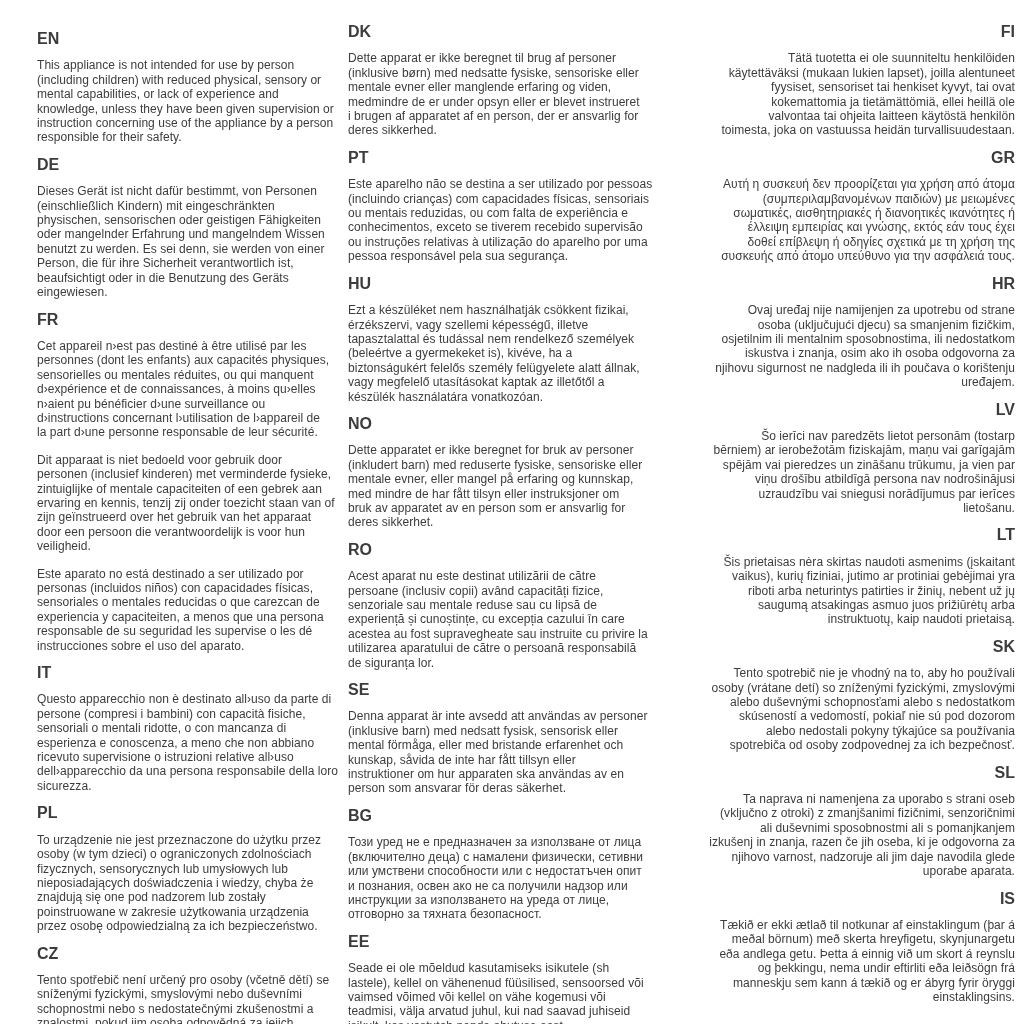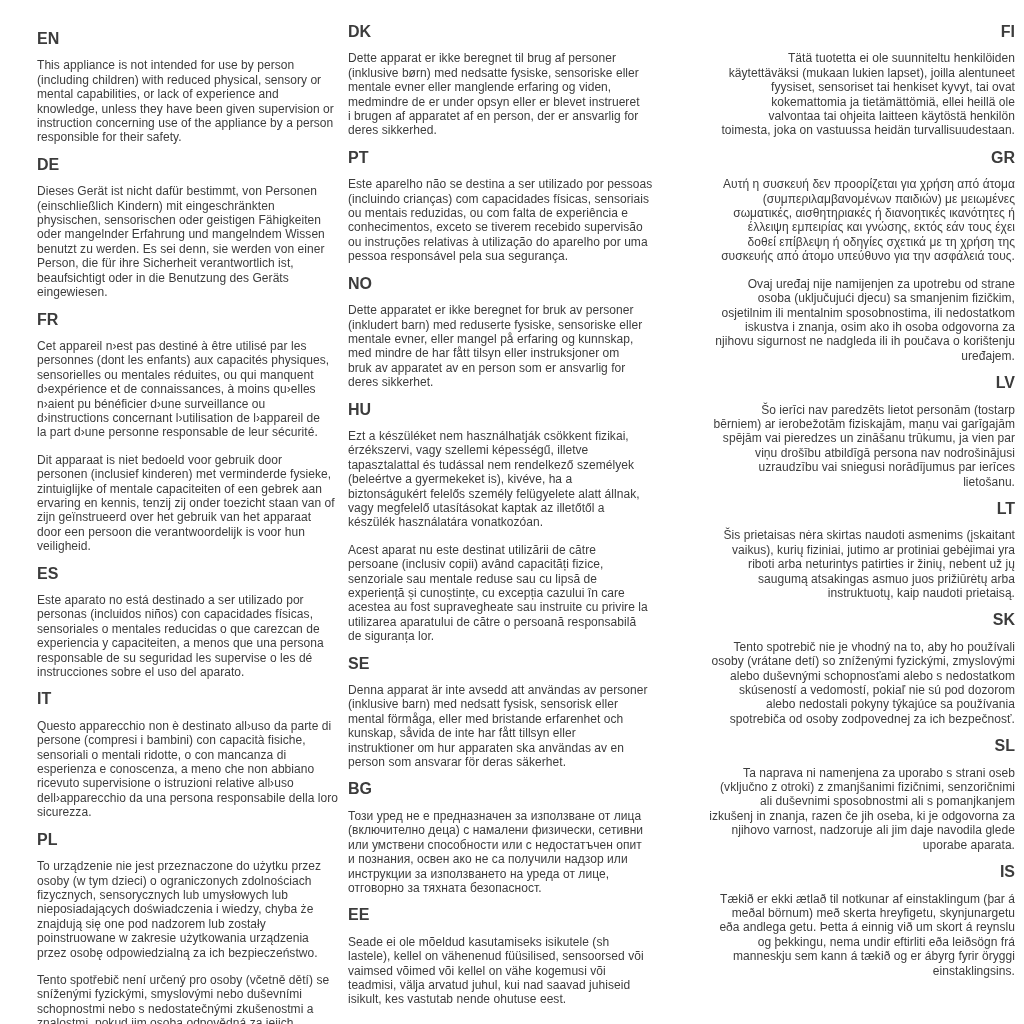--- a/index.html
+++ b/index.html
@@ -84,21 +84,20 @@
       <section class="block">
         <p class="body">Dit apparaat is niet bedoeld voor gebruik door
 personen (inclusief kinderen) met verminderde fysieke,
 zintuiglijke of mentale capaciteiten of een gebrek aan
 ervaring en kennis, tenzij zij onder toezicht staan van of
 zijn geïnstrueerd over het gebruik van het apparaat
 door een persoon die verantwoordelijk is voor hun
 veiligheid.</p>
       </section>
       <section class="block">
-        <h2 class="lang">ES</h2>
         <p class="body">Este aparato no está destinado a ser utilizado por
 personas (incluidos niños) con capacidades físicas,
 sensoriales o mentales reducidas o que carezcan de
 experiencia y capaciteiten, a menos que una persona
 responsable de su seguridad les supervise o les dé
 instrucciones sobre el uso del aparato.</p>
       </section>
       <section class="block">
         <h2 class="lang">IT</h2>
         <p class="body">Questo apparecchio non è destinato all›uso da parte di
@@ -113,20 +112,21 @@
         <h2 class="lang">PL</h2>
         <p class="body">To urządzenie nie jest przeznaczone do użytku przez
 osoby (w tym dzieci) o ograniczonych zdolnościach
 fizycznych, sensorycznych lub umysłowych lub
 nieposiadających doświadczenia i wiedzy, chyba że
 znajdują się one pod nadzorem lub zostały
 poinstruowane w zakresie użytkowania urządzenia
 przez osobę odpowiedzialną za ich bezpieczeństwo.</p>
       </section>
       <section class="block">
+        <h2 class="lang">CZ</h2>
         <p class="body">Tento spotřebič není určený pro osoby (včetně dětí) se
 sníženými fyzickými, smyslovými nebo duševními
 schopnostmi nebo s nedostatečnými zkušenostmi a
 znalostmi, pokud jim osoba odpovědná za jejich
 bezpečnost neposkytla dohled nebo je nepoučila o
 používání spotřebiče.</p>
       </section>
     </div>
   <div class="col col-1">
       <section class="block">
@@ -139,41 +139,42 @@
 deres sikkerhed.</p>
       </section>
       <section class="block">
         <h2 class="lang">PT</h2>
         <p class="body">Este aparelho não se destina a ser utilizado por pessoas
 (incluindo crianças) com capacidades físicas, sensoriais
 ou mentais reduzidas, ou com falta de experiência e
 conhecimentos, exceto se tiverem recebido supervisão
 ou instruções relativas à utilização do aparelho por uma
 pessoa responsável pela sua segurança.</p>
-      </section>
-      <section class="block">
-        <h2 class="lang">NO</h2>
-        <p class="body">Dette apparatet er ikke beregnet for bruk av personer
-(inkludert barn) med reduserte fysiske, sensoriske eller
-mentale evner, eller mangel på erfaring og kunnskap,
-med mindre de har fått tilsyn eller instruksjoner om
-bruk av apparatet av en person som er ansvarlig for
-deres sikkerhet.</p>
       </section>
       <section class="block">
         <h2 class="lang">HU</h2>
         <p class="body">Ezt a készüléket nem használhatják csökkent fizikai,
 érzékszervi, vagy szellemi képességű, illetve
 tapasztalattal és tudással nem rendelkező személyek
 (beleértve a gyermekeket is), kivéve, ha a
 biztonságukért felelős személy felügyelete alatt állnak,
 vagy megfelelő utasításokat kaptak az illetőtől a
 készülék használatára vonatkozóan.</p>
       </section>
       <section class="block">
+        <h2 class="lang">NO</h2>
+        <p class="body">Dette apparatet er ikke beregnet for bruk av personer
+(inkludert barn) med reduserte fysiske, sensoriske eller
+mentale evner, eller mangel på erfaring og kunnskap,
+med mindre de har fått tilsyn eller instruksjoner om
+bruk av apparatet av en person som er ansvarlig for
+deres sikkerhet.</p>
+      </section>
+      <section class="block">
+        <h2 class="lang">RO</h2>
         <p class="body">Acest aparat nu este destinat utilizării de către
 persoane (inclusiv copii) având capacități fizice,
 senzoriale sau mentale reduse sau cu lipsă de
 experiență și cunoștințe, cu excepția cazului în care
 acestea au fost supravegheate sau instruite cu privire la
 utilizarea aparatului de către o persoană responsabilă
 de siguranța lor.</p>
       </section>
       <section class="block">
         <h2 class="lang">SE</h2>
@@ -215,20 +216,21 @@
       <section class="block">
         <h2 class="lang">GR</h2>
         <p class="body">Αυτή η συσκευή δεν προορίζεται για χρήση από άτομα
 (συμπεριλαμβανομένων παιδιών) με μειωμένες
 σωματικές, αισθητηριακές ή διανοητικές ικανότητες ή
 έλλειψη εμπειρίας και γνώσης, εκτός εάν τους έχει
 δοθεί επίβλεψη ή οδηγίες σχετικά με τη χρήση της
 συσκευής από άτομο υπεύθυνο για την ασφάλειά τους.</p>
       </section>
       <section class="block">
+        <h2 class="lang">HR</h2>
         <p class="body">Ovaj uređaj nije namijenjen za upotrebu od strane
 osoba (uključujući djecu) sa smanjenim fizičkim,
 osjetilnim ili mentalnim sposobnostima, ili nedostatkom
 iskustva i znanja, osim ako ih osoba odgovorna za
 njihovu sigurnost ne nadgleda ili ih poučava o korištenju
 uređajem.</p>
       </section>
       <section class="block">
         <h2 class="lang">LV</h2>
         <p class="body">Šo ierīci nav paredzēts lietot personām (tostarp

